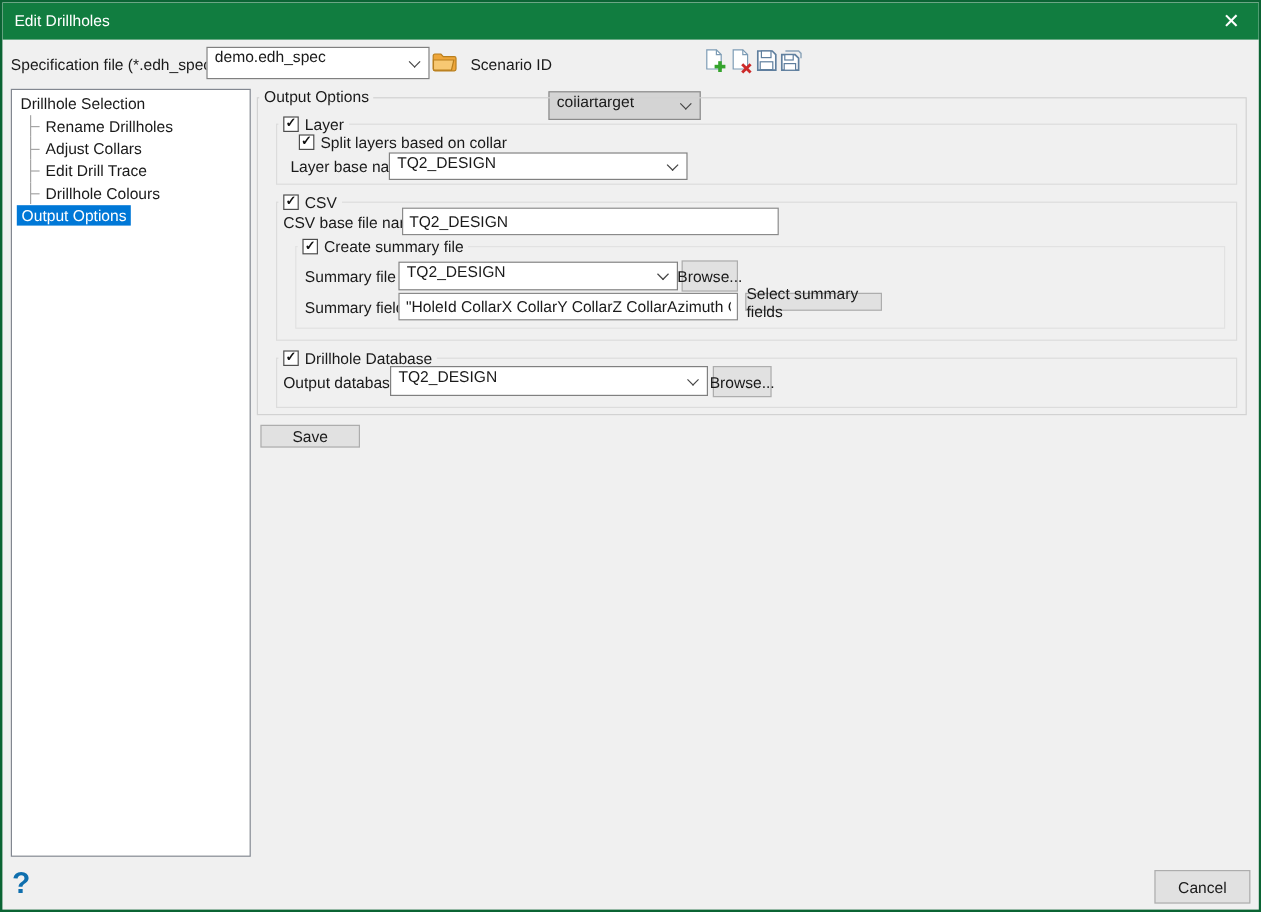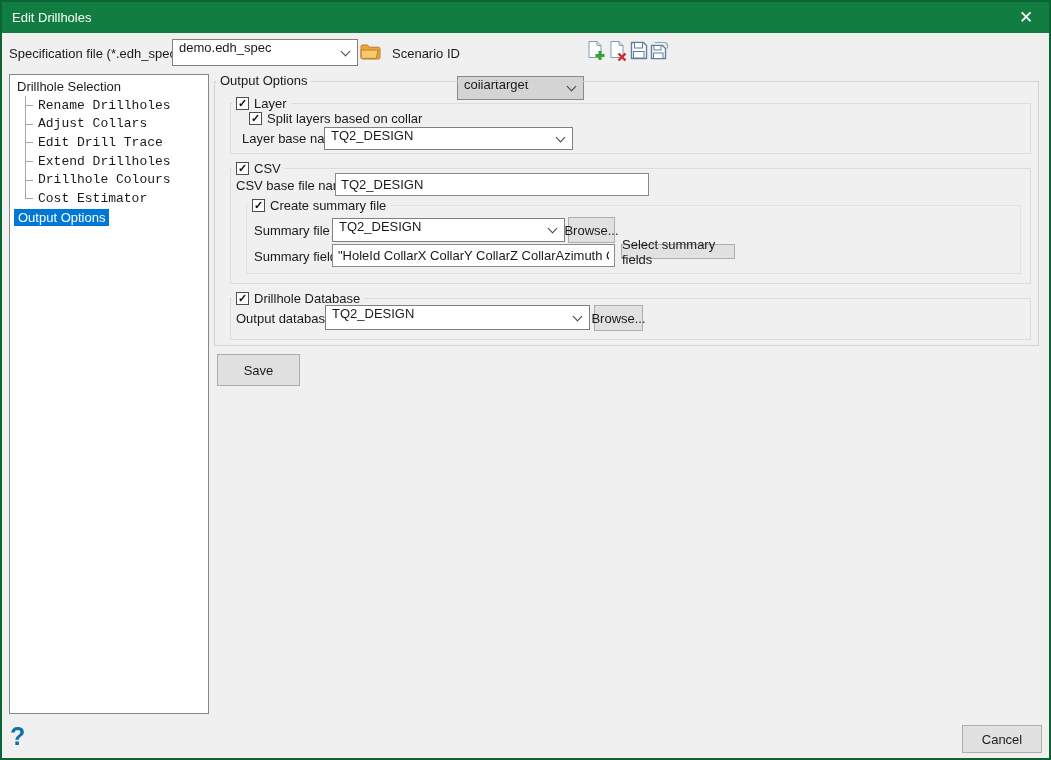--- a/index.html
+++ b/index.html
@@ -27,21 +27,21 @@
     display:flex;align-items:center;justify-content:center;font-size:13px;cursor:default;}
   .cb{width:13px;height:13px;background:#fff;border:1px solid #4d4d4d;box-sizing:border-box;
     display:inline-flex;align-items:center;justify-content:center;
     font-size:11px;line-height:1;font-weight:bold;color:#111;flex:0 0 auto;}
   .lbl{position:absolute;white-space:nowrap;}
   
   .tree{position:absolute;left:7px;top:72px;width:200px;height:640px;background:#fff;
     border:1px solid #828790;box-sizing:border-box;padding-top:2px;overflow:hidden;}
   .trow{height:18.7px;display:flex;align-items:center;padding-left:7px;position:relative;
     white-space:nowrap;}
-  .trow.child{padding-left:28px;font-family:Liberation Mono, monospace;}
+  .trow.child{padding-left:28px;}
   .twig{position:absolute;left:15px;top:0;width:11px;height:100%;}
   .twig .v{position:absolute;left:0;top:0;width:1px;height:100%;background:#a6a6a6;}
   .twig.last .v{height:50%;}
   .twig .h{position:absolute;left:0;top:50%;width:8px;height:1px;background:#a6a6a6;}
   .sel{background:#0078d7;color:#fff;padding:1px 4px;margin-left:-3px;}
   
   .frame{position:absolute;border:1px solid #dcdcdc;box-sizing:border-box;}
   .f-outer{left:212px;top:79px;width:825px;height:265px;border-color:#d2d2d2;}
   .f-layer{left:228px;top:101px;width:801px;height:51px;}
   .f-csv{left:228px;top:166px;width:801px;height:116px;}
@@ -140,35 +140,21 @@
           <span class="v"></span>
           <span class="h"></span>
         </span>
       <span>Edit Drill Trace</span>
     </div>
     <div class="trow child">
       <span class="twig">
           <span class="v"></span>
           <span class="h"></span>
         </span>
-      <span>Extend Drillholes</span>
-    </div>
-    <div class="trow child">
-      <span class="twig">
-          <span class="v"></span>
-          <span class="h"></span>
-        </span>
       <span>Drillhole Colours</span>
-    </div>
-    <div class="trow child">
-      <span class="twig last">
-          <span class="v"></span>
-          <span class="h"></span>
-        </span>
-      <span>Cost Estimator</span>
     </div>
     <div class="trow">
       <span class="sel">Output Options</span>
     </div>
   </div>
 
   <div class="frame f-outer"></div>
   <div class="box-title" style="left:214px;top:71px;">Output Options</div>
 
   <div class="frame f-layer"></div>
@@ -214,18 +200,18 @@
     <span class="cb">✓</span>
     <span>Drillhole Database</span>
   </div>
   <div class="lbl" style="left:234px;top:309px;">Output database</div>
   <div class="combo" style="left:323px;top:303px;width:265px;height:25px;">
     <span>TQ2_DESIGN</span>
     <span class="chev"></span>
   </div>
   <div class="btn" style="left:592px;top:303px;width:49px;height:26px;">Browse...</div>
 
-  <div class="btn" style="left:215px;top:352px;width:83px;height:32px;">Save</div>
+  <div class="btn" style="left:215px;top:352px;width:83px;height:19px;">Save</div>
 
   <div class="help">?</div>
   <div class="btn" style="left:960px;top:723px;width:80px;height:28px;">Cancel</div>
 
 </div>
 
 </body></html>

